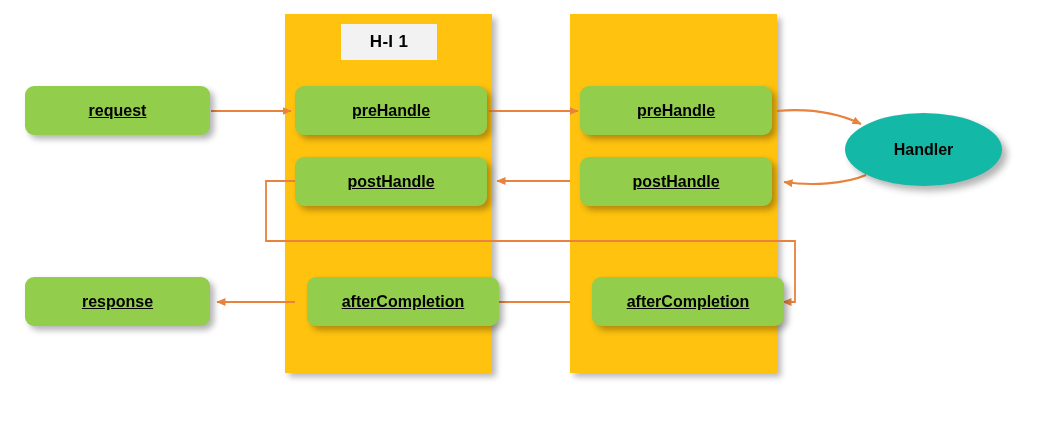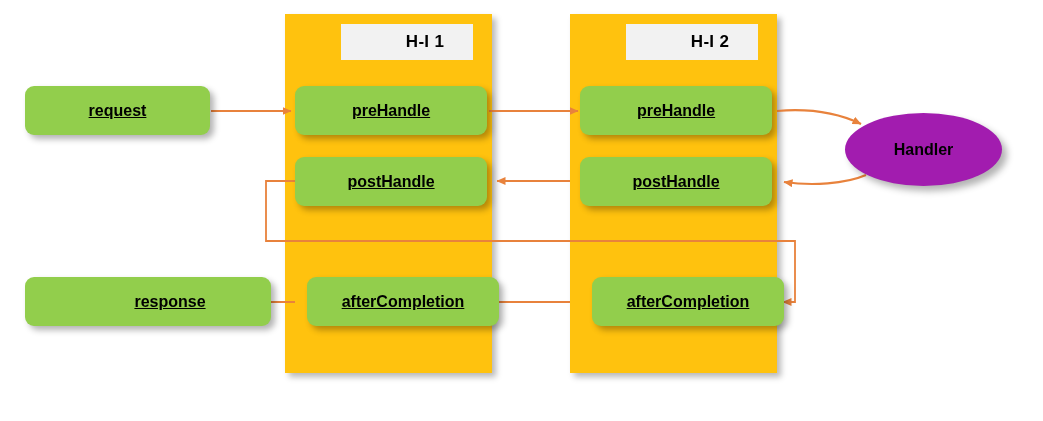--- a/index.html
+++ b/index.html
@@ -27,42 +27,41 @@
   .title-chip {
     position: absolute;
     background: #F2F2F2;
     color: #000000;
     font-weight: bold;
     font-size: 17px;
     display: flex;
     align-items: center;
     justify-content: center;
     letter-spacing: 0.3px;
-    padding-left: 36px;
   }
   
   .gbox {
     position: absolute;
     background: #92CE4C;
     border-radius: 9px;
     color: #000000;
     font-weight: bold;
     font-size: 16px;
     display: flex;
     align-items: center;
     justify-content: center;
     box-shadow: 4px 4px 6px rgba(0,0,0,0.30);
     text-align: center;
     text-decoration: underline;
   }
   .gbox.small { font-size: 16px; margin-left: 12px; }
   
   .ellipse {
     position: absolute;
-    background: #a21caf;
+    background: #14b8a6;
     border-radius: 50%;
     color: #000000;
     font-weight: bold;
     font-size: 16px;
     display: flex;
     align-items: center;
     justify-content: center;
     box-shadow: 5px 5px 7px rgba(0,0,0,0.30);
   }
   
@@ -118,31 +117,28 @@
 
     <path class="wire" d="M570,302 L490,302" marker-end="url(#ar-left)"></path>
 
     <path class="wire" d="M295,302 L217,302" marker-end="url(#ar-left)"></path>
   </svg>
 
   <div class="gbox" style="left:25px; top:86px; width:185px; height:49px;">
     <span>request</span>
   </div>
 
-  <div class="gbox" style="left:25px; top:277px; width:202px; height:49px;padding-left:44px;">
+  <div class="gbox" style="left:25px; top:277px; width:185px; height:49px;">
     <span>response</span>
   </div>
 
   <div class="title-chip" style="left:341px; top:24px; width:96px; height:36px;">
     <span>H-I 1</span>
   </div>
 
-  <div class="title-chip" style="left:626px; top:24px; width:96px; height:36px;">
-    <span>H-I 2</span>
-  </div>
 
   <div class="gbox" style="left:295px; top:86px; width:192px; height:49px;">
     <span>preHandle</span>
   </div>
 
   <div class="gbox" style="left:295px; top:157px; width:192px; height:49px;">
     <span>postHandle</span>
   </div>
 
   <div class="gbox small" style="left:295px; top:277px; width:192px; height:49px;">

